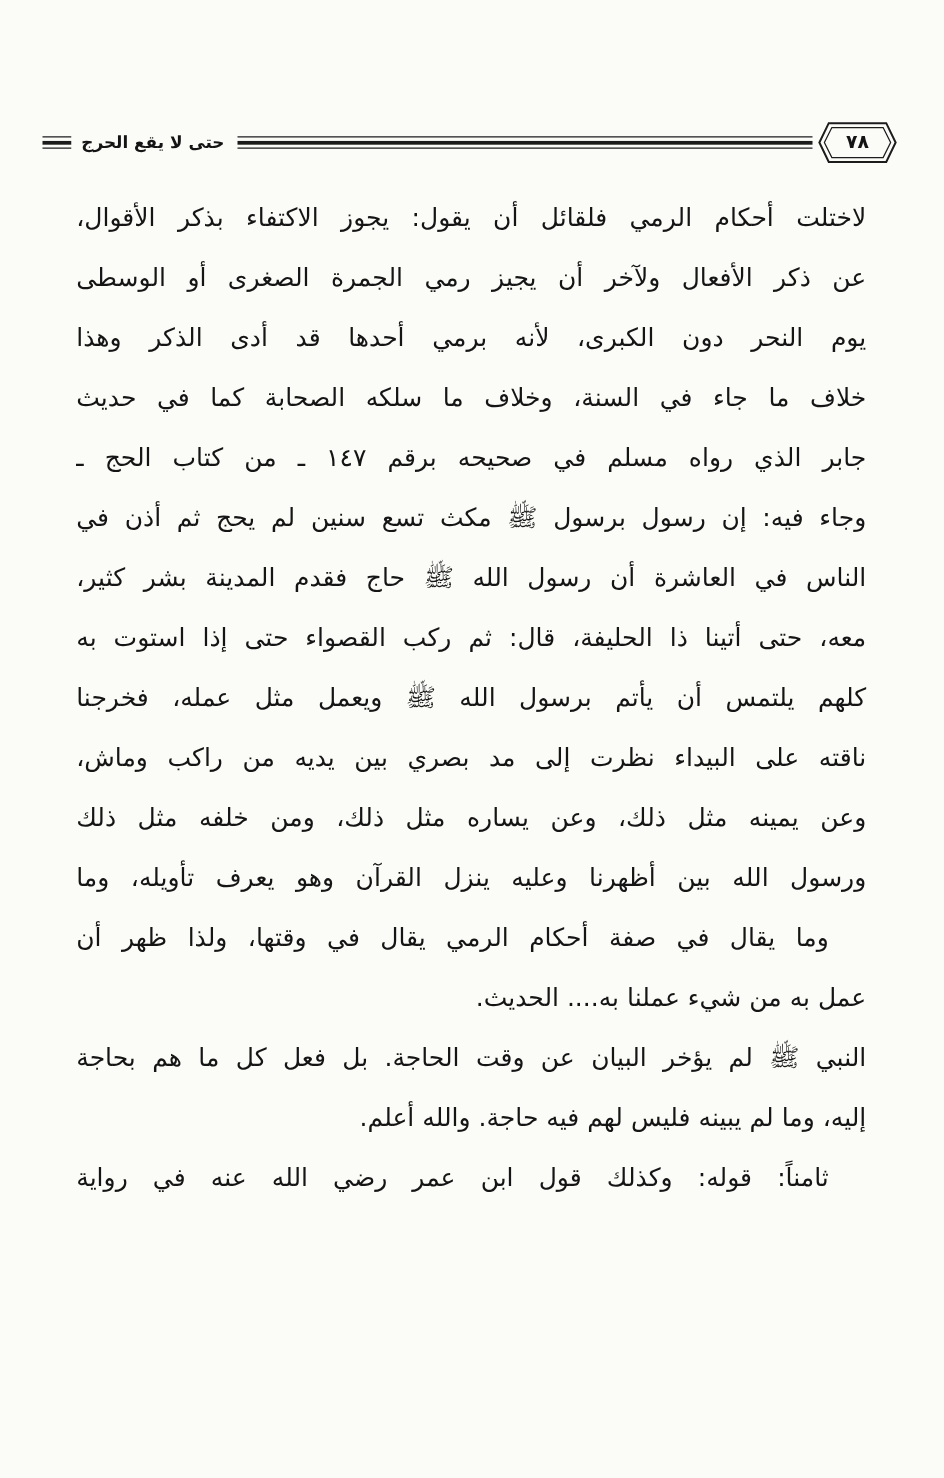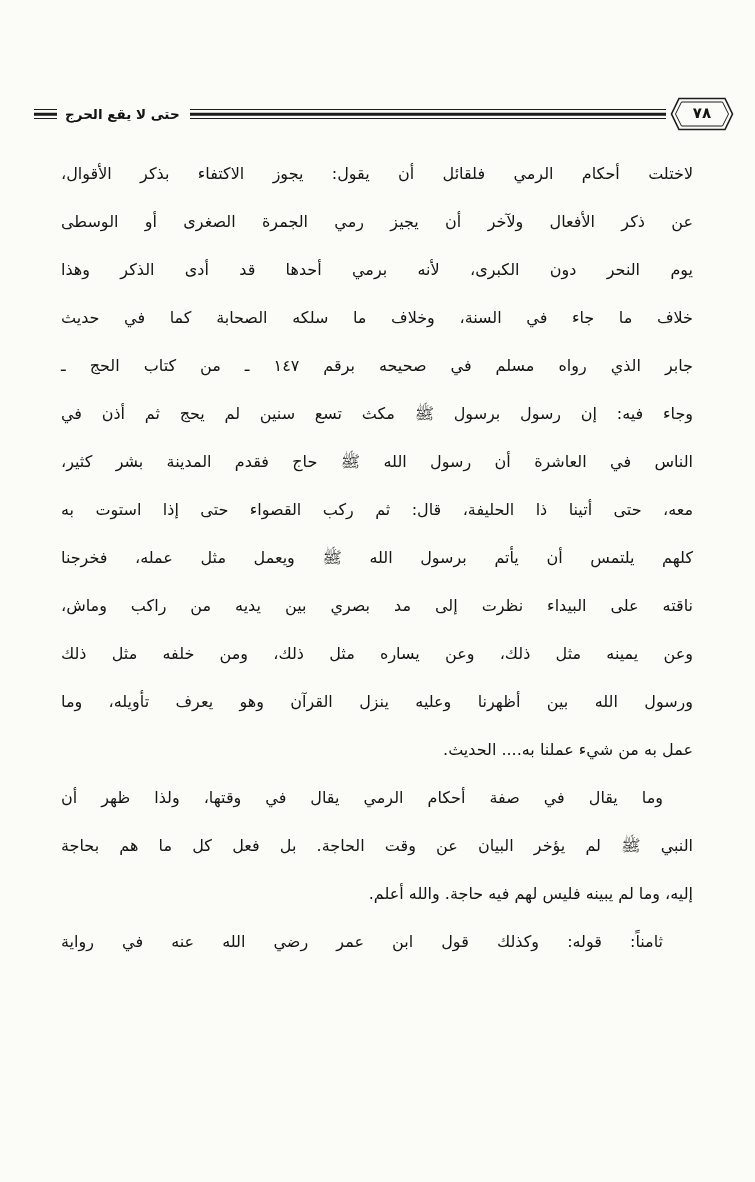--- a/index.html
+++ b/index.html
@@ -9,21 +9,21 @@
     background:#fbfbf8;
     color:#141414;
     font-family:"DejaVu Sans", sans-serif;
     position:relative;
     overflow:hidden;
   }
   .page { position:absolute; inset:0; }
 
   
   .header {
-    position:absolute; top:95px; left:34px; right:20px; height:38px;
+    position:absolute; top:95px; left:34px; right:36px; height:38px;
     display:flex; align-items:center;
   }
   .rule-lines {
     height:10px;
     border-top:1.5px solid #1c1c1c;
     border-bottom:1.5px solid #1c1c1c;
     position:relative;
   }
   .rule-lines::after {
     content:""; position:absolute; left:0; right:0;
@@ -49,21 +49,21 @@
     position:absolute; inset:0;
     display:flex; align-items:center; justify-content:center;
     font-size:15px; font-weight:bold;
     padding-bottom:2px;
   }
 
   
   .text-block {
     position:absolute; top:150px; right:62px; left:61px;
     direction:rtl;
-    font-size:16px;
+    font-size:20px;
     line-height:48px;
     color:#151515;
   }
   .line {
     text-align:justify;
     text-align-last:justify;
   }
   .line.flush-end { text-align-last:auto; }
   .line.indent { padding-right:30px; }
   .lead { font-weight:normal; }
@@ -92,20 +92,20 @@
       <div class="line">يوم النحر دون الكبرى، لأنه برمي أحدها قد أدى الذكر وهذا</div>
       <div class="line">خلاف ما جاء في السنة، وخلاف ما سلكه الصحابة كما في حديث</div>
       <div class="line">جابر الذي رواه مسلم في صحيحه برقم ١٤٧ ـ من كتاب الحج ـ</div>
       <div class="line">وجاء فيه: إن رسول برسول ﷺ مكث تسع سنين لم يحج ثم أذن في</div>
       <div class="line">الناس في العاشرة أن رسول الله ﷺ حاج فقدم المدينة بشر كثير،</div>
       <div class="line">معه، حتى أتينا ذا الحليفة، قال: ثم ركب القصواء حتى إذا استوت به</div>
       <div class="line">كلهم يلتمس أن يأتم برسول الله ﷺ ويعمل مثل عمله، فخرجنا</div>
       <div class="line">ناقته على البيداء نظرت إلى مد بصري بين يديه من راكب وماش،</div>
       <div class="line">وعن يمينه مثل ذلك، وعن يساره مثل ذلك، ومن خلفه مثل ذلك</div>
       <div class="line">ورسول الله بين أظهرنا وعليه ينزل القرآن وهو يعرف تأويله، وما</div>
+      <div class="line indent">وما يقال في صفة أحكام الرمي يقال في وقتها، ولذا ظهر أن</div>
       <div class="line flush-end">عمل به من شيء عملنا به.... الحديث.</div>
-      <div class="line indent">وما يقال في صفة أحكام الرمي يقال في وقتها، ولذا ظهر أن</div>
       <div class="line">النبي ﷺ لم يؤخر البيان عن وقت الحاجة. بل فعل كل ما هم بحاجة</div>
       <div class="line flush-end">إليه، وما لم يبينه فليس لهم فيه حاجة. والله أعلم.</div>
       <div class="line indent"><span class="lead">ثامناً: قوله:</span> وكذلك قول ابن عمر رضي الله عنه في رواية</div>
     </div>
 
 </div>
 
 </body></html>

